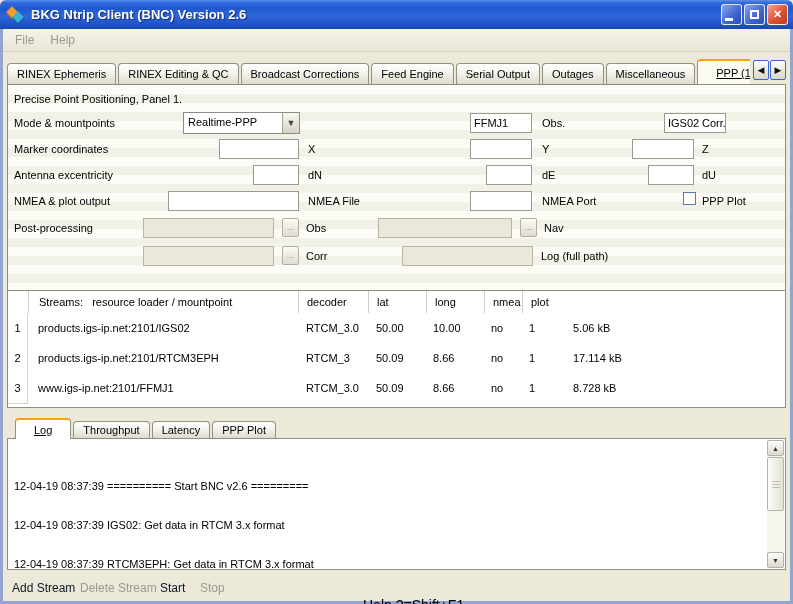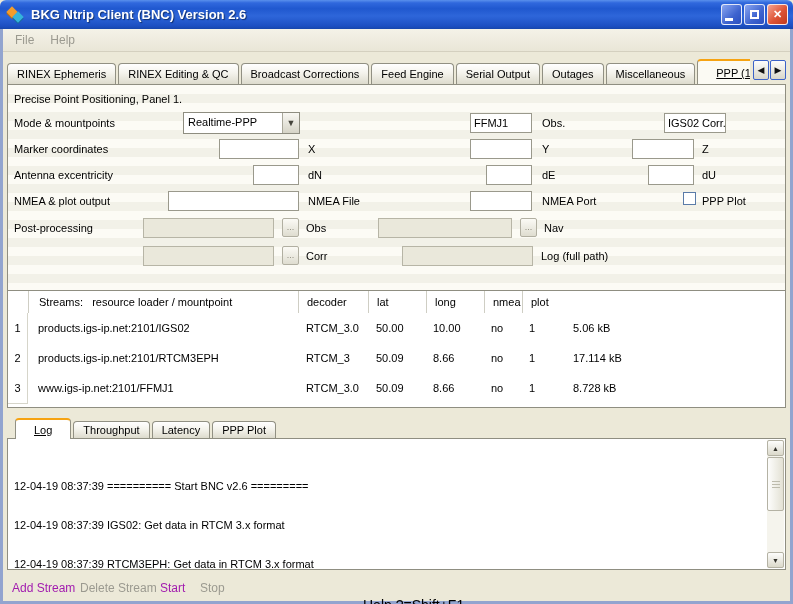--- a/index.html
+++ b/index.html
@@ -148,21 +148,21 @@
     border:1px solid #b4b2a4; border-radius:2px;
     background:linear-gradient(90deg,#fdfdfc,#e3e1d4);
   }
   .sb-grip{
     position:absolute; left:4px; top:23px; width:8px; height:8px;
     background:repeating-linear-gradient(180deg,#bdbbac 0 1px,transparent 1px 3px);
   }
 
   
   .actions{ position:absolute; left:0; right:0; top:550px; height:20px; font-size:12px; }
-  .action{ position:absolute; top:2px; white-space:nowrap; color:#a21caf; }
+  .action{ position:absolute; top:2px; white-space:nowrap; color:#0f172a; }
   .action.disabled{ color:#9b9a90; }
   .help-label{ position:absolute; top:18px; left:360px; font-size:14px; }
 </style>
 </head>
 <body>
 
 <div class="window">
 
   <div class="titlebar">
     <div class="app-icon">

